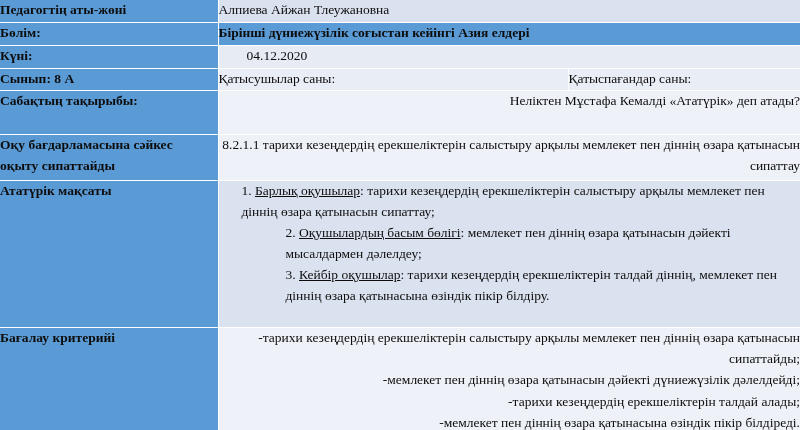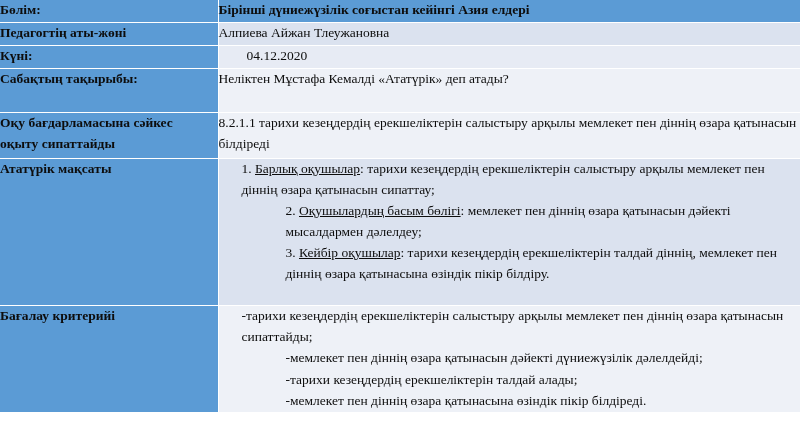--- a/index.html
+++ b/index.html
@@ -89,21 +89,21 @@
     line-height: 1.52;
     padding: 2px 6px 2px 8px;
     border-bottom: 1.5px solid #ffffff;
   }
   .val.hdr {
     background: #5b9bd5;
     font-weight: bold;
   }
   .val.pale  { background: #e7ebf4; padding-left: 28px; }
   .val.pale2 { background: #e9edf5; }
-  .val.pale3 { background: #eef1f7; }
+  .val.pale3 { background: #eef1f7; text-align: right; }
   .val.split-left  { border-right: 1.5px solid #ffffff; }
   .p { margin: 0; padding-left: 23px; }
   .p + .p { margin-top: 1px; margin-left: 44px; }
   u { text-decoration: underline; }
 </style>
 </head>
 <body>
 
 <div class="sheet">
 
@@ -126,46 +126,51 @@
 
   <table class="tbl">
     <colgroup>
       <col style="width:218px">
       <col style="width:350px">
       <col style="width:232px">
     </colgroup>
     <tbody>
 
       <tr>
+        <td class="lbl">Педагогтің аты-жөні</td>
+        <td class="val" colspan="2" style="height:22px">Алпиева Айжан Тлеужановна</td>
+      </tr>
+
+      <tr>
         <td class="lbl">Бөлім:</td>
         <td class="val hdr" colspan="2" style="height:22px">Бірінші  дүниежүзілік соғыстан кейінгі Азия елдері</td>
       </tr>
 
       <tr>
-        <td class="lbl">Педагогтің аты-жөні</td>
-        <td class="val" colspan="2" style="height:22px">Алпиева Айжан Тлеужановна</td>
-      </tr>
-
-      <tr>
         <td class="lbl">Күні:</td>
         <td class="val pale" colspan="2" style="height:22px">04.12.2020</td>
       </tr>
 
+      <tr>
+        <td class="lbl">Сынып: 8 А</td>
+        <td class="val pale2 split-left" style="height:21px">Қатысушылар саны:</td>
+        <td class="val pale2" style="height:21px">Қатыспағандар саны:</td>
+      </tr>
 
       <tr>
         <td class="lbl" style="height:43px">Сабақтың тақырыбы:</td>
         <td class="val pale3" colspan="2" style="height:43px">Неліктен Мұстафа Кемалді «Ататүрік» деп атады?</td>
       </tr>
 
       <tr>
         <td class="lbl" style="height:45px">
           <span>Оқу бағдарламасына сәйкес</span><br>
           <span>оқыту сипаттайды</span>
         </td>
-        <td class="val pale3" colspan="2" style="height:45px">8.2.1.1 тарихи кезеңдердің ерекшеліктерін салыстыру арқылы мемлекет пен діннің өзара қатынасын білдіреді</td>
+        <td class="val pale3" colspan="2" style="height:45px">8.2.1.1 тарихи кезеңдердің ерекшеліктерін салыстыру арқылы мемлекет пен діннің өзара қатынасын сипаттау</td>
       </tr>
 
       <tr>
         <td class="lbl" style="height:146px">Ататүрік мақсаты</td>
         <td class="val" colspan="2" style="height:146px">
           <p class="p">
             <span>1.</span>
             <u>Барлық  оқушылар</u><span>: тарихи кезеңдердің ерекшеліктерін салыстыру арқылы мемлекет пен діннің өзара қатынасын сипаттау;</span>
           </p>
           <p class="p">

